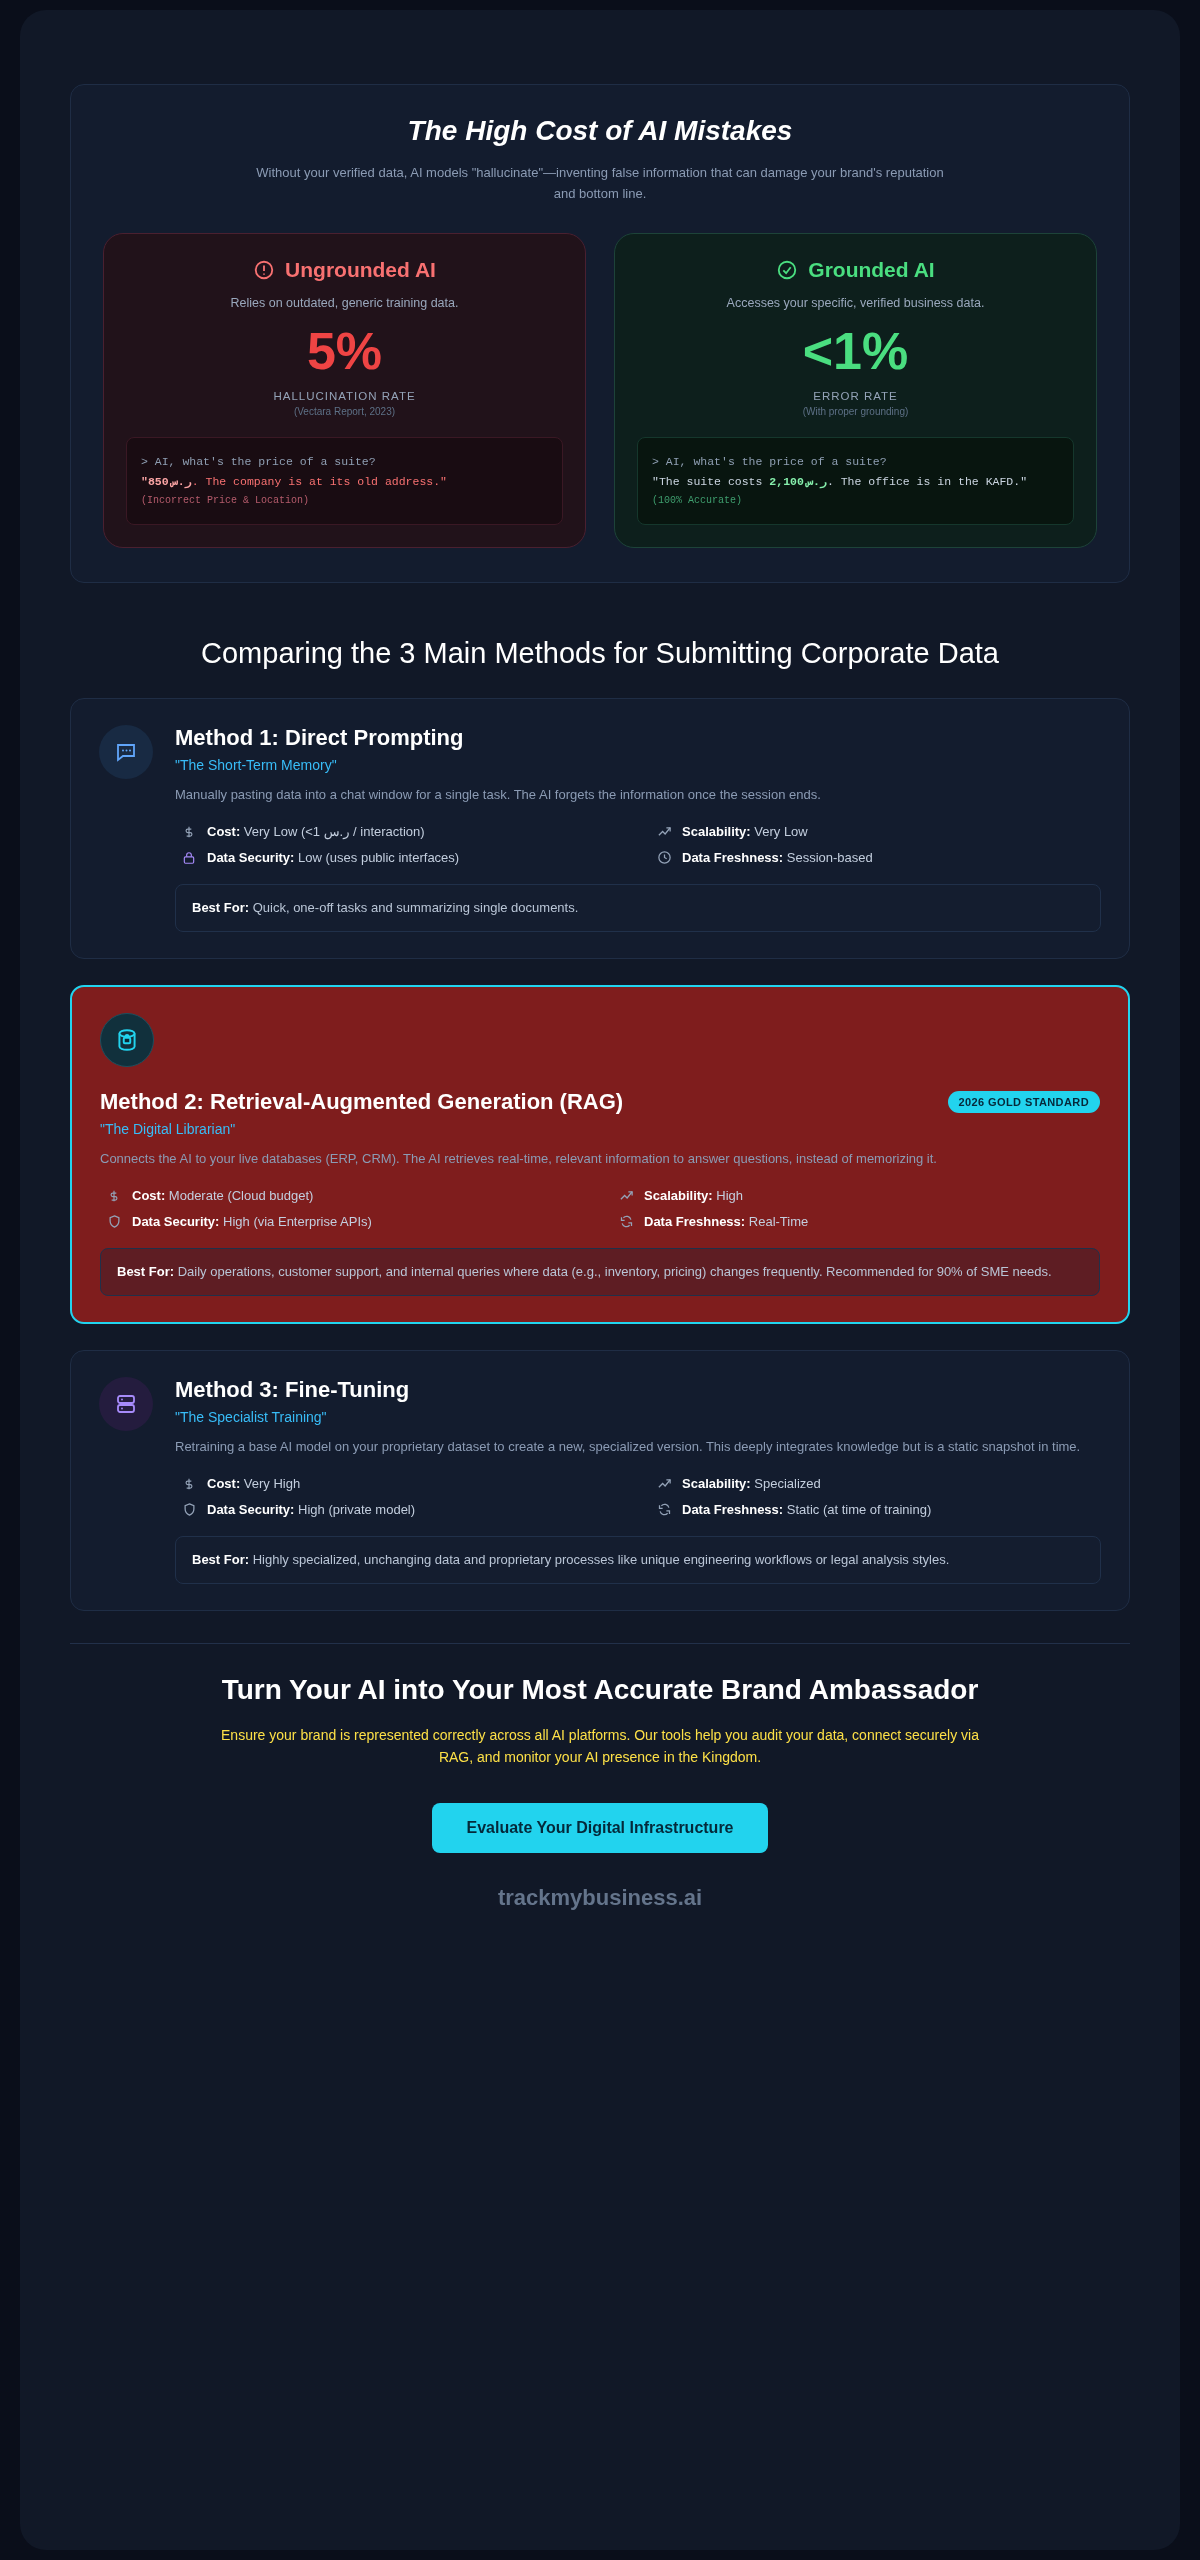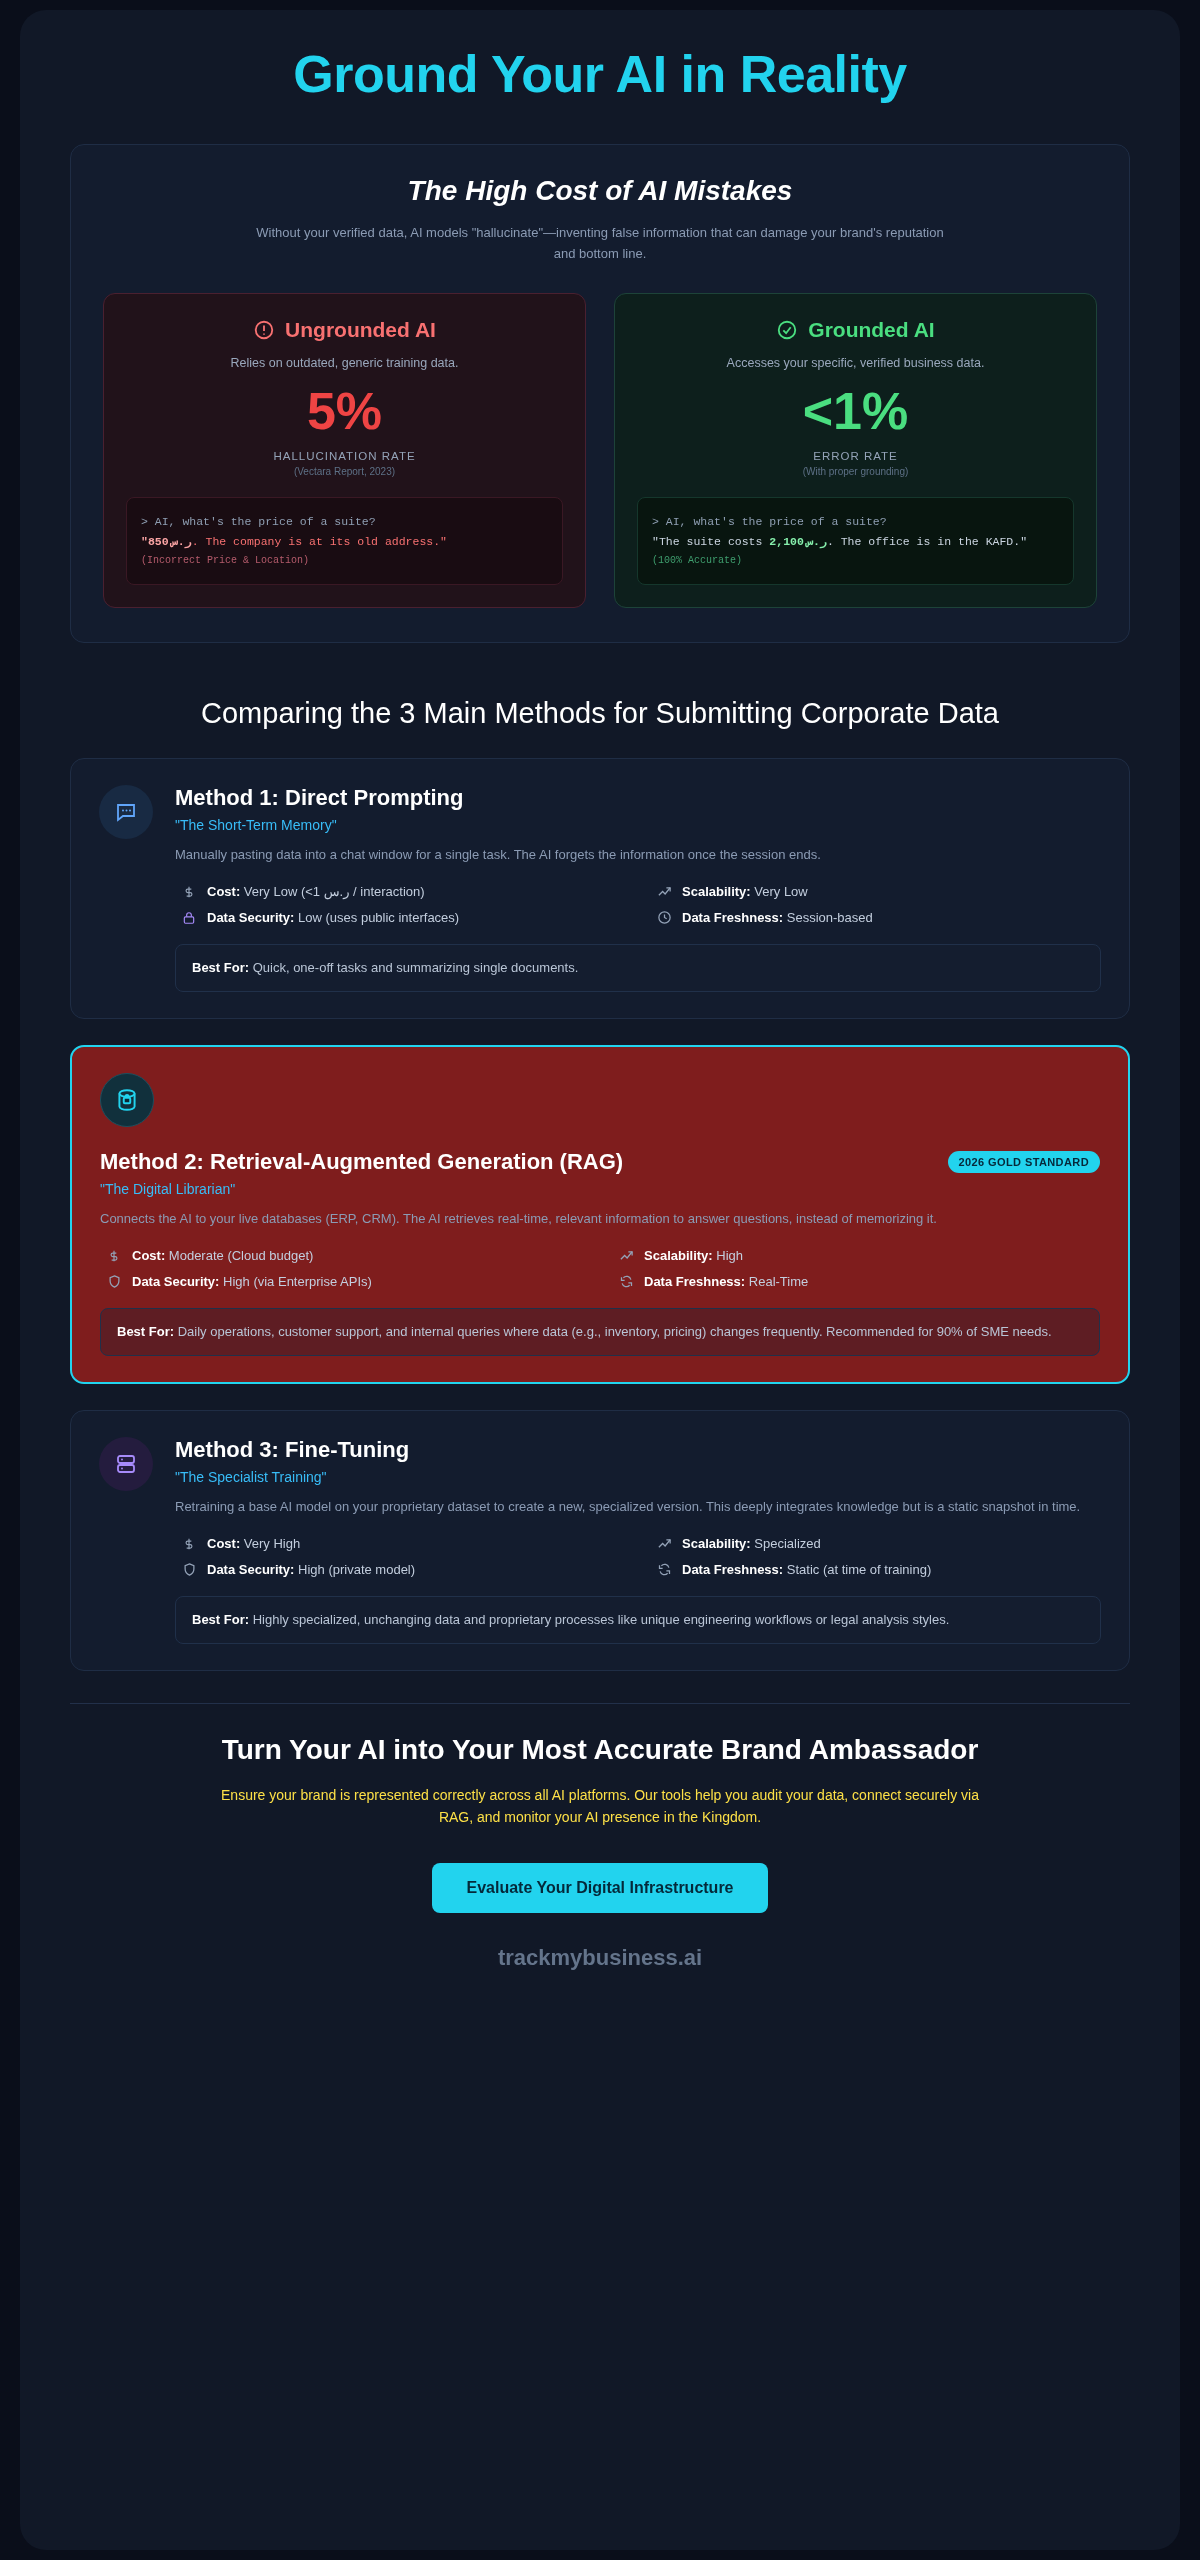--- a/index.html
+++ b/index.html
@@ -74,21 +74,21 @@
     font-size: 13px;
     color: #8b9bb4;
     line-height: 1.6;
     max-width: 700px;
     margin: 0 auto 28px auto;
   }
 
   .cols { display: flex; gap: 28px; }
   .col {
     flex: 1;
-    border-radius: 12px;
+    border-radius: 20px;
     padding: 24px 22px 22px 22px;
     text-align: center;
   }
   .col.bad { background: #21121a; border: 1px solid #4a2030; }
   .col.good { background: #0d1f1c; border: 1px solid #1d4339; }
   .col-head {
     display: flex; align-items: center; justify-content: center;
     gap: 10px; margin-bottom: 14px;
   }
   .col-head .t { font-size: 21px; font-weight: bold; }
@@ -208,21 +208,20 @@
   svg { display: block; }
 </style>
 </head>
 <body>
 
 <div class="page">
   <div class="watermark">trackmybusiness.ai</div>
   <div class="content">
 
     <div class="hero">
-      <h1>Ground Your AI in Reality</h1>
     </div>
 
     <div class="panel">
       <h2>The High Cost of AI Mistakes</h2>
       <div class="sub">Without your verified data, AI models "hallucinate"—inventing false information that can damage your brand's reputation and bottom line.</div>
 
       <div class="cols">
 
         <div class="col bad">
           <div class="col-head">

